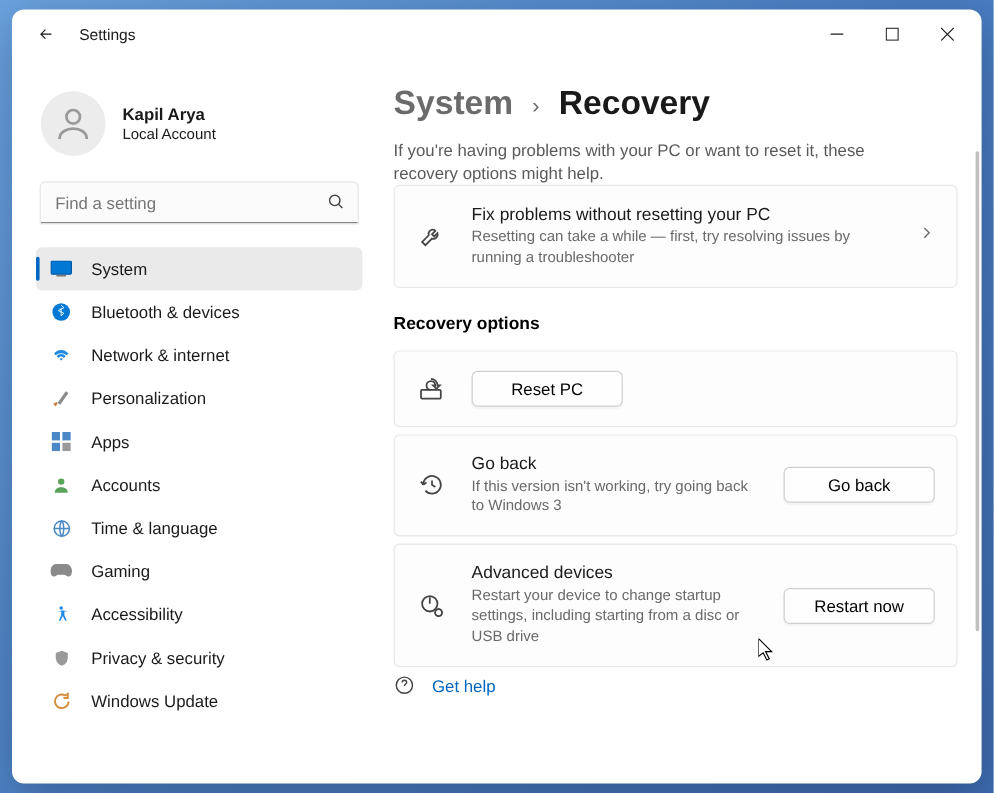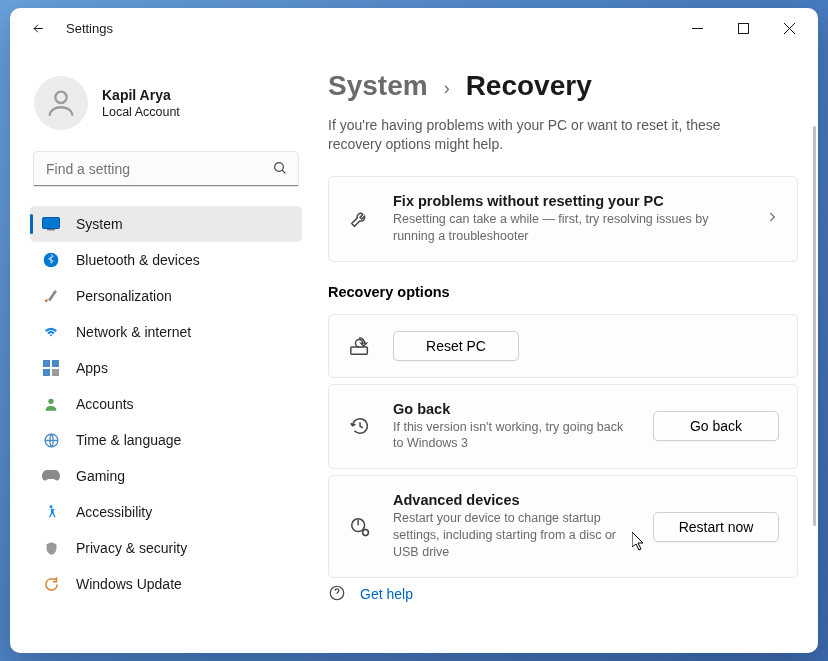--- a/index.html
+++ b/index.html
@@ -46,26 +46,26 @@
 .nav-item { display:flex; align-items:center; gap:16px; padding:9px 12px; border-radius:5px; font-size:14px; color:#1a1a1a; position:relative; cursor:pointer;}
 .nav-item.active { background:#eaeaea; }
 .nav-item.active::before { content:""; position:absolute; left:0; top:8px; bottom:8px; width:3px; background:#0067c0; border-radius:3px;}
 .nav-icon { width:18px; height:18px; display:flex;align-items:center;justify-content:center; }
 .main { flex:1; padding: 22px 0 0 18px; overflow-y:auto; position:relative;}
 .scrollbar { position:absolute; right:2px; top:78px; width:3px; height:400px; background:#c0c0c0; border-radius:2px;}
 .breadcrumb { display:flex; align-items:center; gap:16px; font-size:28px; color:#1a1a1a; margin-bottom:14px;}
 .bc-parent { color:#6b6b6b; font-weight:600;}
 .bc-chev { color:#6b6b6b; font-size:18px; transform: translateY(2px); }
 .bc-current { font-weight:600; }
-.intro { font-size:14px; color:#5a5a5a; margin-bottom:22px; padding-right:40px; line-height:1.35;}
+.intro { font-size:14px; color:#5a5a5a; padding-right:40px; line-height:1.35;}
 .card { border:1px solid #e8e8e8; border-radius:5px; padding:16px 18px; margin-right:20px; display:flex; align-items:center; gap:20px; margin-bottom:6px; background:#fdfdfd;}
 .card + .card { margin-top:2px; }
 .card-icon-cell { width:26px; display:flex; justify-content:center; color:#444;}
 .card-body { flex:1; }
-.card-title { font-size:14.5px; color:#1a1a1a; font-weight:700;}
+.card-title { font-size:14.5px; color:#1a1a1a; font-weight:400;}
 .card-sub { font-size:12.5px; color:#6a6a6a; margin-top:2px; line-height:1.35;}
 .card-chev { color:#6a6a6a;}
 .section-title { font-size:14.5px; font-weight:600; margin: 22px 0 14px 0;}
 .action-btn { border:1px solid #d0d0d0; background:#fefefe; border-radius:5px; padding:6px 22px; font-size:14px; font-family:inherit; cursor:pointer; min-width:126px; box-shadow: 0 1px 1px rgba(0,0,0,0.04); text-align: center;}
 .help-link { display:flex;align-items:center; gap:14px; color:#0067c0; font-size:14px;}
 .cursor { position:absolute; left:622px; top:484px; z-index:50; pointer-events:none;}
 </style>
 </head>
 <body>
 
@@ -133,34 +133,34 @@
           <span class="nav-icon">
               <svg width="16" height="16" viewBox="0 0 24 24">
                 <circle cx="12" cy="12" r="11" fill="#0078d4"></circle>
                 <path d="M12 5v14l5-4.5-10-5 10-5-5-4.5" fill="none" stroke="#fff" stroke-width="1.6" transform="scale(0.7) translate(5,5)"></path>
               </svg>
             </span>
           <span>Bluetooth &amp; devices</span>
         </div>
         <div class="nav-item">
           <span class="nav-icon">
+              <svg width="18" height="18" viewBox="0 0 24 24" fill="#1e88e5">
+                <path d="M12 18l-2-2c1-1 3-1 4 0l-2 2zm-5-5c3-3 7-3 10 0l-2 2c-2-2-4-2-6 0l-2-2zm-3-3c5-5 11-5 16 0l-2 2c-3-3-9-3-12 0l-2-2z"></path>
+              </svg>
+            </span>
+          <span>Network &amp; internet</span>
+        </div>
+        <div class="nav-item">
+          <span class="nav-icon">
               <svg width="18" height="18" viewBox="0 0 24 24">
                 <path d="M3 18l3 3 2-4-1-1-4 2z" fill="#c67b3f"></path>
                 <path d="M8 17l9-13 3 2-9 13-3-2z" fill="#8a8a8a"></path>
               </svg>
             </span>
           <span>Personalization</span>
-        </div>
-        <div class="nav-item">
-          <span class="nav-icon">
-              <svg width="18" height="18" viewBox="0 0 24 24" fill="#1e88e5">
-                <path d="M12 18l-2-2c1-1 3-1 4 0l-2 2zm-5-5c3-3 7-3 10 0l-2 2c-2-2-4-2-6 0l-2-2zm-3-3c5-5 11-5 16 0l-2 2c-3-3-9-3-12 0l-2-2z"></path>
-              </svg>
-            </span>
-          <span>Network &amp; internet</span>
         </div>
         <div class="nav-item">
           <span class="nav-icon">
               <svg width="16" height="16" viewBox="0 0 16 16">
                 <rect x="0" y="0" width="7" height="7" fill="#4a88c7"></rect>
                 <rect x="9" y="0" width="7" height="7" fill="#4a88c7"></rect>
                 <rect x="0" y="9" width="7" height="7" fill="#4a88c7"></rect>
                 <rect x="9" y="9" width="7" height="7" fill="#9a9a9a"></rect>
               </svg>
             </span>

